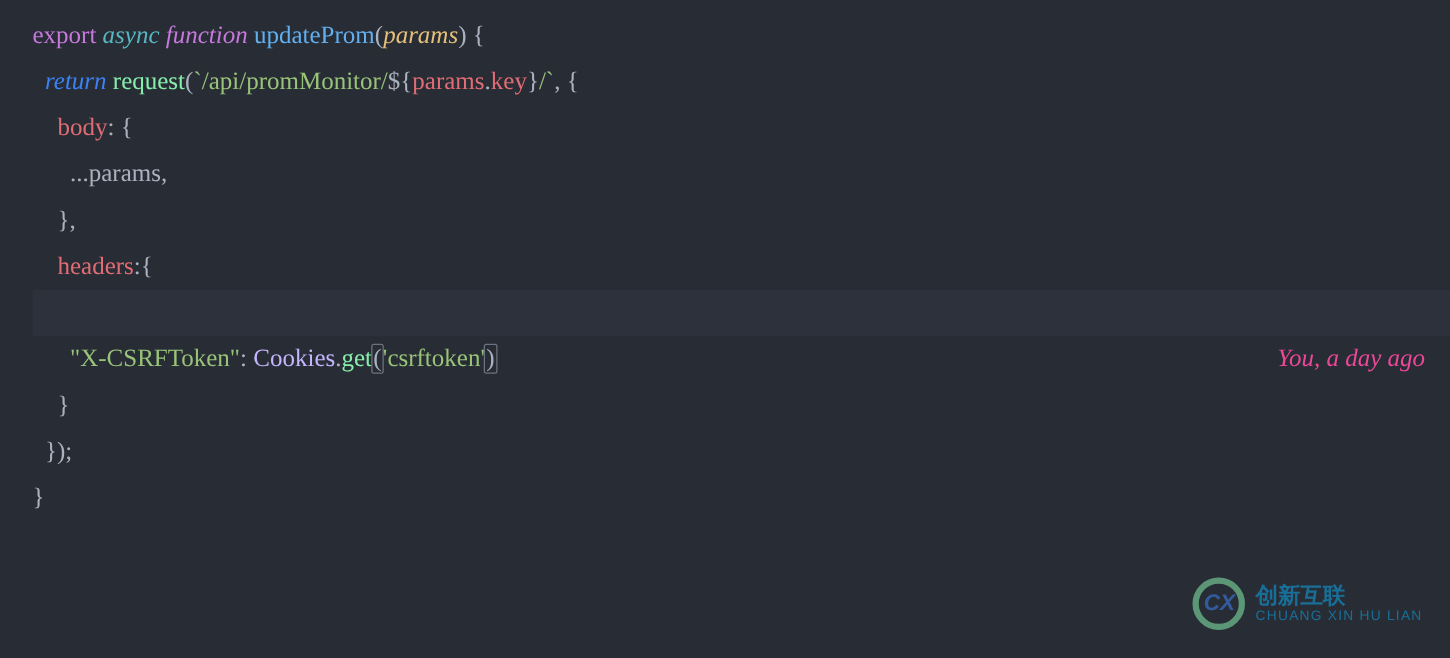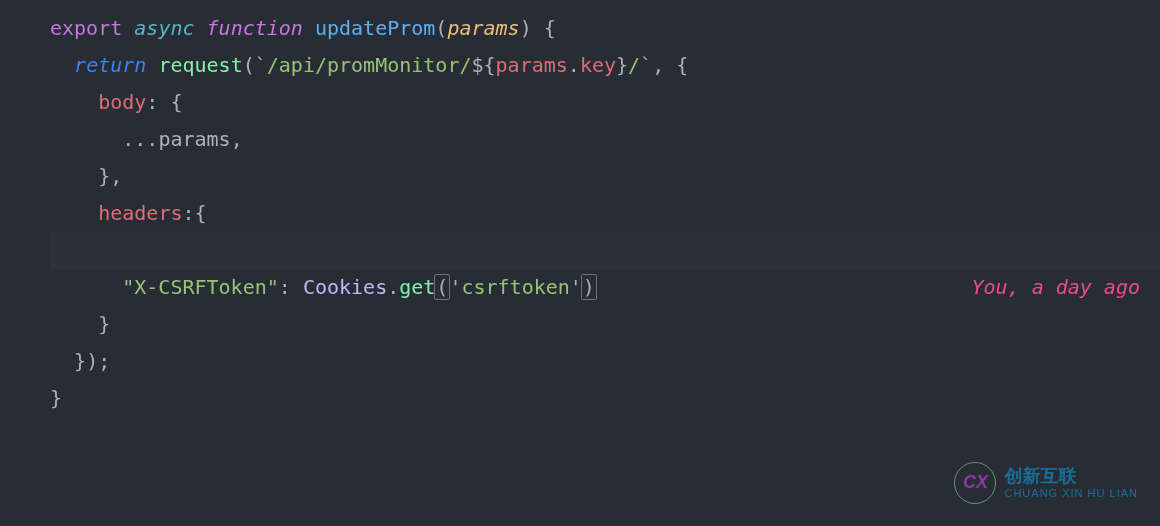--- a/index.html
+++ b/index.html
@@ -9,22 +9,23 @@
       font-size: 20px;
       line-height: 1.85;
       color: #abb2bf;
       padding: 10px 0;
       width: 1160px;
       height: 526px;
       position: relative;
       overflow: hidden;
     }
     .editor {
-      padding-left: 50px;
+      padding-left: 26px;
       position: relative;
+      font-family: Liberation Serif, serif;
     }
     .line {
       white-space: pre;
       position: relative;
     }
     .kw-export { color: #c678dd; }
     .kw-async { color: #56b6c2; font-style: italic; }
     .kw-function { color: #c678dd; font-style: italic; }
     .fn-name { color: #61afef; }
     .param { color: #e5c07b; font-style: italic; }
@@ -63,25 +64,25 @@
       bottom: 22px;
       opacity: 0.55;
       display: flex;
       align-items: center;
       gap: 8px;
       font-family: sans-serif;
     }
     .wm-logo {
       width: 42px; height: 42px;
       border-radius: 50%;
-      border: 1px solid #86efac;
+      border: 5px solid #86efac;
       display: flex;
       align-items: center;
       justify-content: center;
-      color: #d946ef;
+      color: #3b82f6;
       font-weight: bold;
       font-size: 18px;
       font-style: italic;
     }
     .wm-text {
       color: #0ea5e9;
       line-height: 1.1;
     }
     .wm-main { font-size: 18px; font-weight: 600; }
     .wm-sub  { font-size: 11px; letter-spacing: 1px; }

